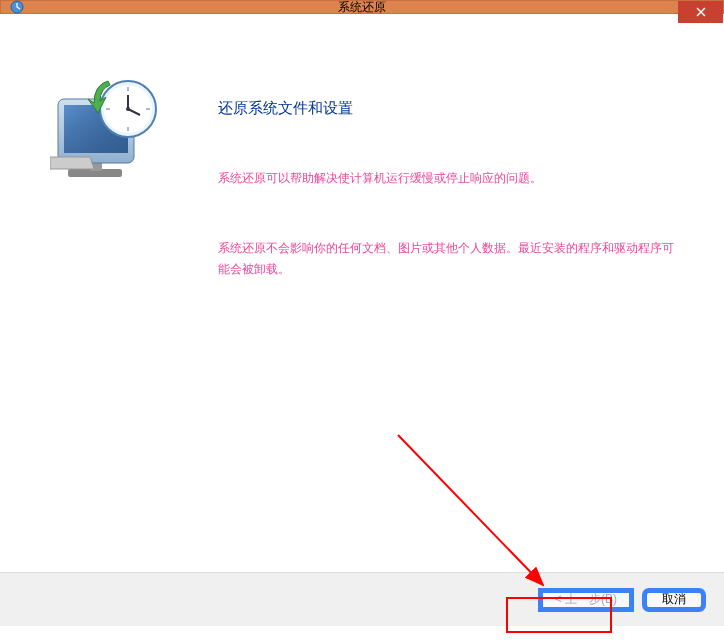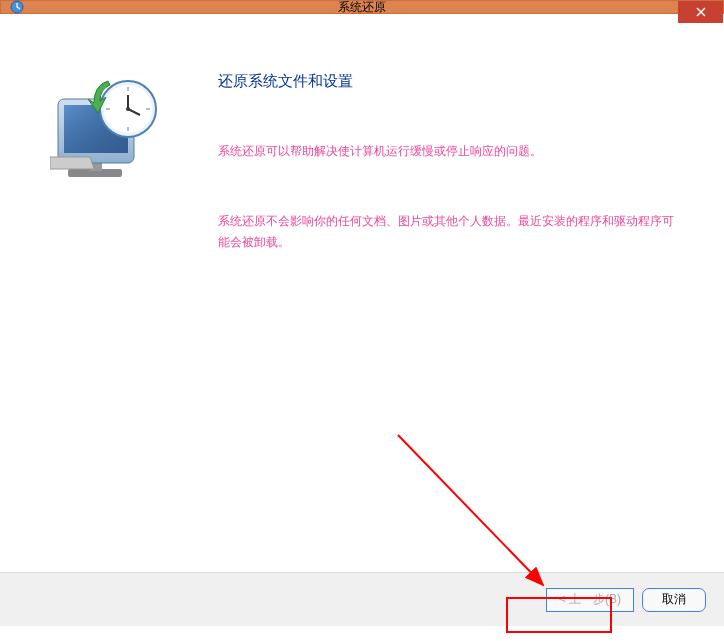--- a/index.html
+++ b/index.html
@@ -64,20 +64,21 @@
       position: relative;
     }
     .right-pane {
       flex: 1;
       padding: 58px 40px 20px 28px;
     }
     .heading {
       font-size: 15px;
       color: #003399;
       margin-bottom: 50px;
+      margin-top: 27px;
     }
     .para {
       font-size: 12px;
       color: #ec4899;
       line-height: 1.8;
       margin-bottom: 48px;
     }
     .footer {
       height: 54px;
       border-top: 1px solid #ddd;
@@ -87,21 +88,21 @@
       padding-right: 18px;
       gap: 8px;
       background: #f0f0f0;
     }
     .btn {
       min-width: 88px;
       height: 24px;
       padding: 0 12px;
       font-size: 12px;
       background: #f9f9f9;
-      border: 1px solid #3b82f6;
+      border: 5px solid #3b82f6;
       cursor: pointer;
       display: inline-flex;
       align-items: center;
       justify-content: center;
     }
     .btn:disabled {
       color: #aaa;
       cursor: default;
     }
     .btn.cancel {

